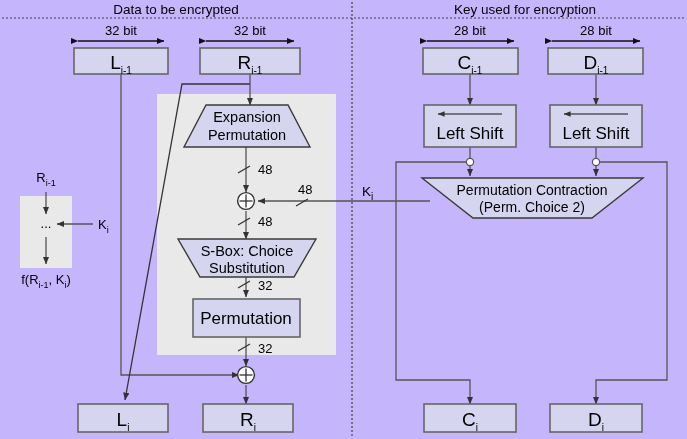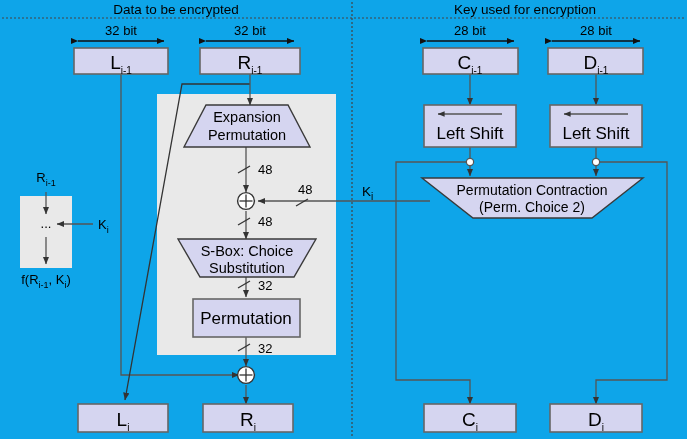--- a/index.html
+++ b/index.html
@@ -4,21 +4,21 @@
 <style>
   html, body {
     margin: 0;
     padding: 0;
     background: #ffffff;
   }
   #root {
     position: relative;
     width: 687px;
     height: 439px;
-    background: #0ea5e9;
+    background: #c4b5fd;
     font-family: "Liberation Sans", sans-serif;
     overflow: hidden;
   }
   svg {
     display: block;
   }
   .node-box {
     fill: #d5d5f0;
     stroke: #666666;
     stroke-width: 1.6;

